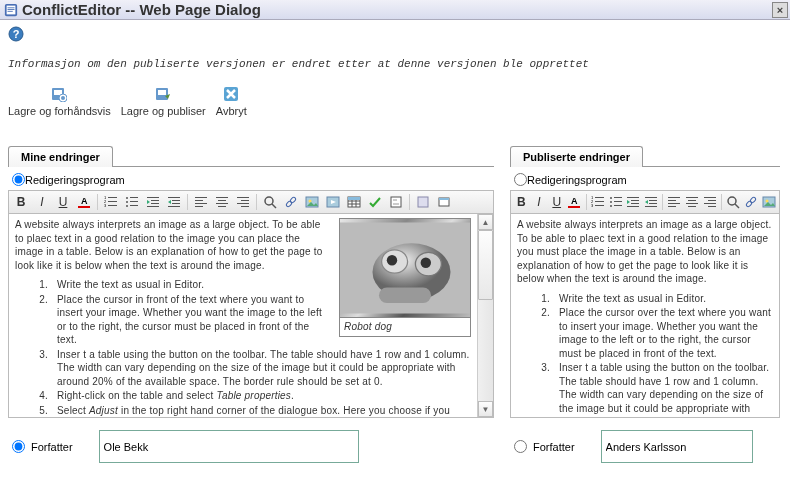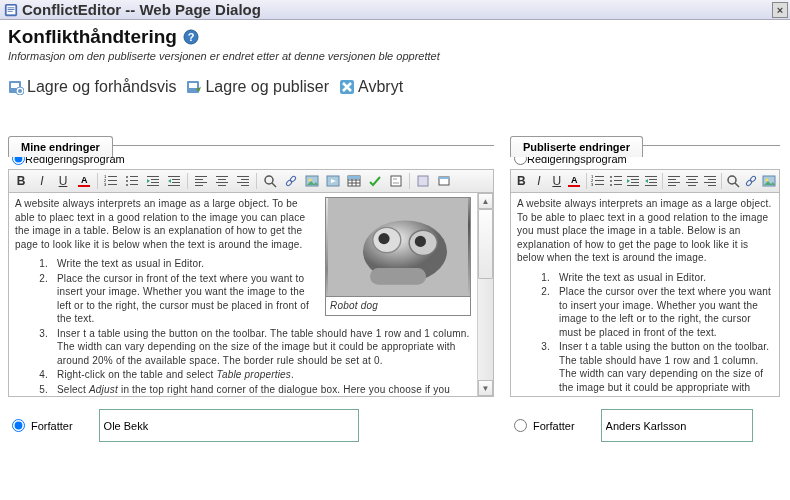--- a/index.html
+++ b/index.html
@@ -8,54 +8,54 @@
   .titlebar { background: linear-gradient(to bottom, #f0f0f8, #d8dcee); height: 20px; display: flex; align-items: center; justify-content: space-between; padding: 0 2px 0 4px; border-bottom: 1px solid #aab; }
   .titlebar-left { display: flex; align-items: center; gap: 4px; }
   .titlebar-icon { width: 14px; height: 14px; }
   .titlebar-title { font-size: 15px; font-weight: bold; color: #333; }
   .titlebar-close { width: 16px; height: 16px; background: #ddd; border: 1px solid #888; display: flex; align-items: center; justify-content: center; font-size: 11px; font-weight: bold; color: #444; cursor: pointer; }
   
   .page-header { padding: 6px 8px 4px 8px; }
   .page-title-row { display: flex; align-items: center; gap: 6px; }
   .page-title { font-size: 19px; font-weight: bold; color: #111; }
   .help-icon { width: 16px; height: 16px; }
-  .page-subtitle { font-style: italic; color: #333; margin-top: 2px; font-size: 11px; }
+  .page-subtitle { font-style: italic; color: #333; margin-top: 16px; font-size: 11px; font-family: Liberation Mono, monospace; }
   
   .action-bar { padding: 12px 8px 6px 8px; display: flex; gap: 10px; }
-  .action-btn { display: flex; align-items: center; gap: 3px; font-size: 16px; color: #333; cursor: pointer; }
+  .action-btn { display: flex; align-items: center; gap: 3px; font-size: 11px; color: #333; cursor: pointer; flex-direction: column; }
   .action-icon { width: 16px; height: 16px; }
   
   .compare-container { display: flex; margin-top: 22px; }
   .panel { flex: 0 0 auto; }
   .panel-left { width: 504px; padding-left: 8px; padding-right: 10px; }
   .panel-right { width: 276px; padding-left: 6px; padding-right: 0; }
   
   .tab-row { display: flex; border-bottom: 1px solid #999; }
-  .tab { padding: 4px 12px; font-size: 11px; font-weight: bold; border: 1px solid #999; border-bottom: none; background: #fff; border-top-left-radius: 3px; border-top-right-radius: 3px; position: relative; top: 12px; background: linear-gradient(to bottom, #fff, #f4f4f4); }
+  .tab { padding: 4px 12px; font-size: 11px; font-weight: bold; border: 1px solid #999; border-bottom: none; background: #fff; border-top-left-radius: 3px; border-top-right-radius: 3px; position: relative; top: 1px; background: linear-gradient(to bottom, #fff, #f4f4f4); }
   
   .radio-row { display: flex; align-items: center; padding: 6px 2px 4px 4px; }
   .radio-row input { margin: 0; }
   .radio-row label { font-size: 11px; }
   
   .toolbar { border: 1px solid #bbb; background: linear-gradient(to bottom, #fafafa, #e8e8e8); padding: 2px 3px; display: flex; align-items: center; gap: 3px; overflow: hidden; }
   .tb-sep { width: 1px; height: 16px; background: #ccc; margin: 0 1px; }
   .tb-btn { width: 18px; height: 18px; display: flex; align-items: center; justify-content: center; font-size: 12px; cursor: pointer; color: #333; }
   .tb-btn svg { width: 14px; height: 14px; }
   
   .editor-wrap { border: 1px solid #bbb; border-top: none; height: 204px; position: relative; display: flex; }
   .editor-content { flex: 1; overflow: hidden; padding: 4px 6px; font-family: Verdana, Arial, sans-serif; font-size: 10px; line-height: 1.35; color: #333; letter-spacing: 0.2px; }
   .editor-scrollbar { width: 16px; background: linear-gradient(to right, #f0f0f0, #e6e6e6); border-left: 1px solid #ccc; display: flex; flex-direction: column; }
   .sb-btn { height: 16px; background: linear-gradient(to bottom, #fdfdfd, #e8e8e8); border: 1px solid #bcbcbc; margin: 0; display: flex; align-items: center; justify-content: center; color: #666; font-size: 8px; }
   .sb-track { flex: 1; position: relative; }
   .sb-thumb { position: absolute; left: 0; right: 0; top: 0; height: 70px; background: linear-gradient(to bottom, #fdfdfd, #e8e8e8); border: 1px solid #bcbcbc; border-radius: 1px; }
   
   .editor-content ol { margin-left: 36px; margin-top: 6px; }
   .editor-content ol li { margin-bottom: 1px; padding-left: 6px; }
   
-  .float-fig { float: right; width: 146px; margin: 0 0 4px 8px; border: 1px solid #888; }
+  .float-fig { float: right; width: 132px; margin: 0 0 4px 8px; border: 1px solid #888; }
   .float-fig .img-box { width: 100%; height: 98px; background: linear-gradient(135deg, #e8e8e8 0%, #888 30%, #ddd 50%, #555 70%, #bbb 100%); display: flex; align-items: center; justify-content: center; }
   .float-fig .cap { font-style: italic; font-size: 10px; padding: 2px 4px; border-top: 1px solid #888; background: #fff; }
   
   .author-row { display: flex; align-items: center; gap: 6px; padding: 12px 4px 6px 4px; }
   .author-row label { font-size: 11px; }
   .author-row input[type="text"] { flex: 0 0 260px; border: 1px solid #7a9; padding: 2px 4px; font-size: 11px; height: 33px; }
   .panel-right .author-row input[type="text"] { flex: 0 0 150px; }
   
   .robot-svg { width: 100%; height: 100%; }
 </style>
@@ -73,21 +73,20 @@
           <rect x="4" y="9" width="6" height="1" fill="#4a6fb5"></rect>
         </svg>
     </span>
     <span class="titlebar-title">ConflictEditor -- Web Page Dialog</span>
   </div>
   <div class="titlebar-close">×</div>
 </div>
 
 <div class="page-header">
   <div class="page-title-row">
-    <span class="page-title">Konflikthåndtering</span>
     <span class="help-icon">
       <svg viewBox="0 0 16 16">
           <circle cx="8" cy="8" r="7" fill="#3b7dbf" stroke="#2a5c8f"></circle>
           <text x="8" y="12" text-anchor="middle" font-size="11" fill="#fff" font-weight="bold">?</text>
         </svg>
     </span>
   </div>
   <div class="page-subtitle">Informasjon om den publiserte versjonen er endret etter at denne versjonen ble opprettet</div>
 </div>
 

